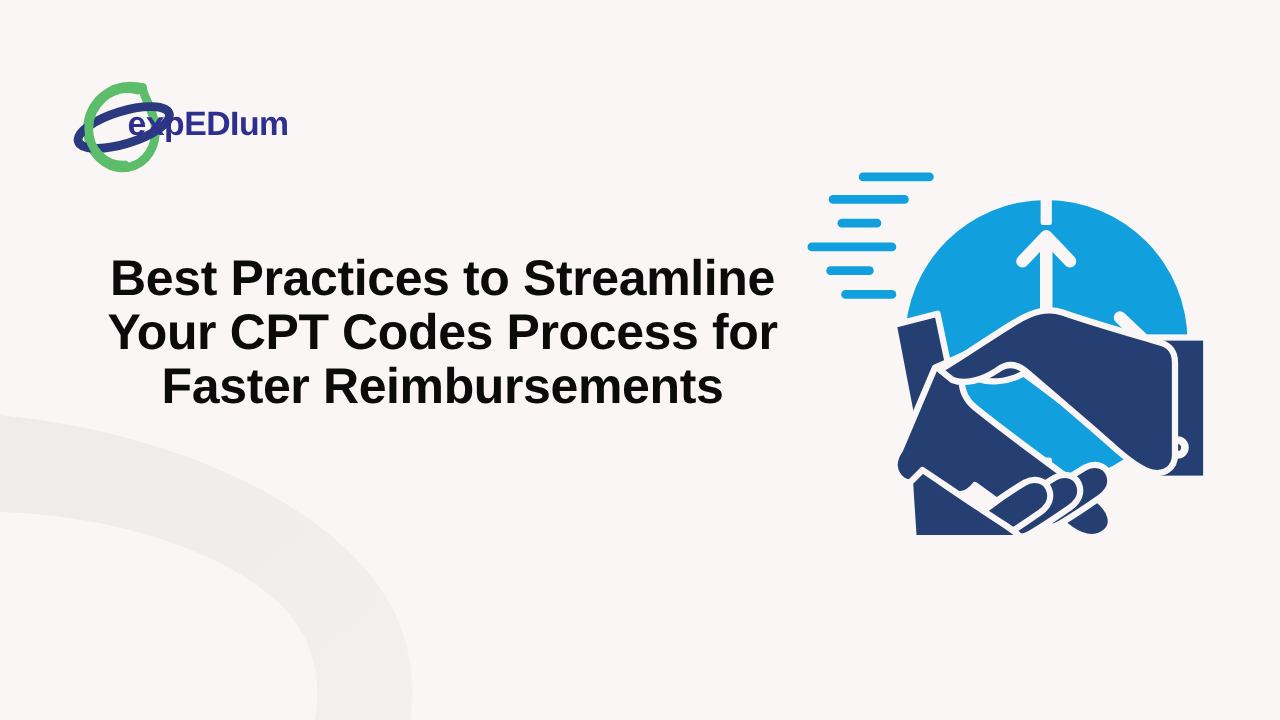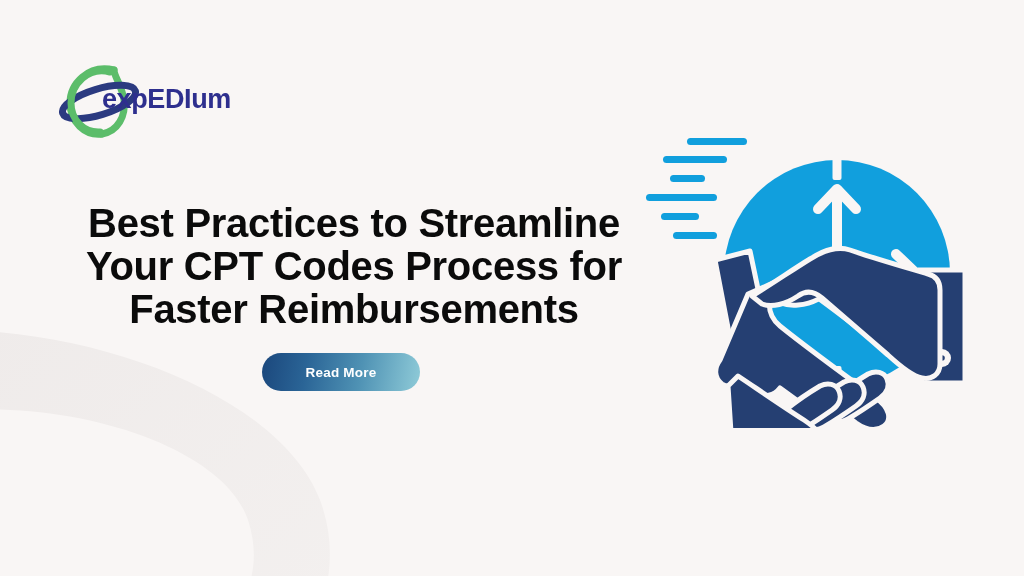--- a/index.html
+++ b/index.html
@@ -126,23 +126,20 @@
         <ellipse cx="41" cy="44" rx="38" ry="13" fill="none" stroke="#2b3a80" stroke-width="7"></ellipse>
       </g>
 
       <path d="M52,14 C30,8 13,27 13,45 C13,62 26,75 42,74" fill="none" stroke="#5cbd6a" stroke-width="7" stroke-linecap="round"></path>
     </svg>
     <div class="logo-word">expEDIum</div>
   </div>
 
   <h1 class="headline">Best Practices to Streamline Your CPT Codes Process for Faster Reimbursements</h1>
 
-  <button class="cta">
-    <span>Read More</span>
-  </button>
 
   <svg class="illustration" viewBox="0 0 340 320" aria-hidden="true">
     <g>
       <rect x="47" y="30" width="60" height="7" rx="3.5" fill="#119fdd"></rect>
       <rect x="23" y="48" width="64" height="7" rx="3.5" fill="#119fdd"></rect>
       <rect x="30" y="67" width="35" height="7" rx="3.5" fill="#119fdd"></rect>
       <rect x="6" y="86" width="71" height="7" rx="3.5" fill="#119fdd"></rect>
       <rect x="21" y="105" width="38" height="7" rx="3.5" fill="#119fdd"></rect>
       <rect x="33" y="124" width="44" height="7" rx="3.5" fill="#119fdd"></rect>
     </g>

